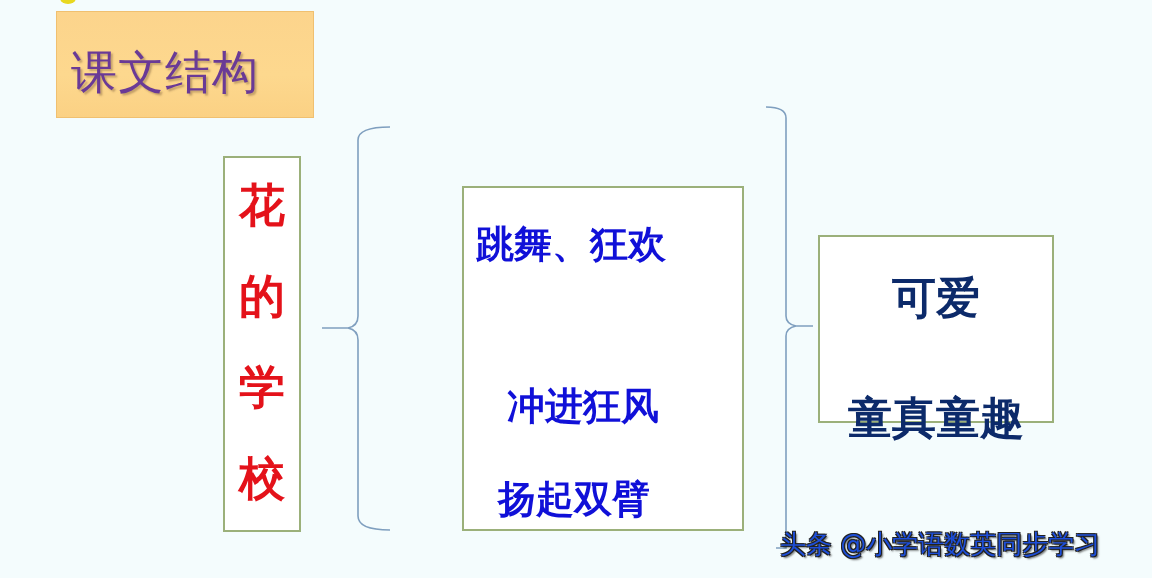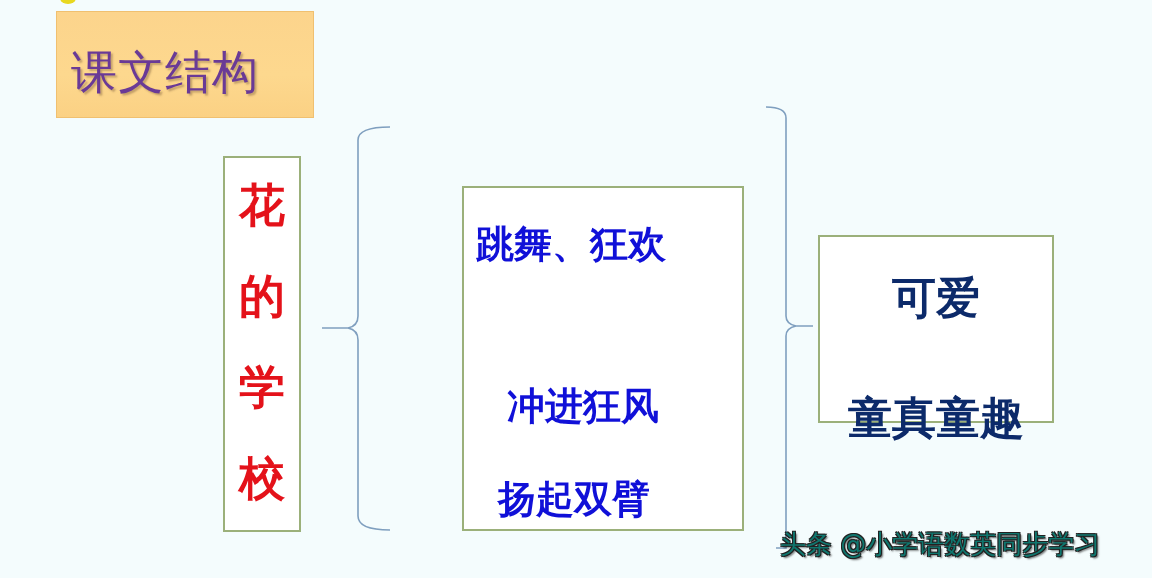--- a/index.html
+++ b/index.html
@@ -107,21 +107,21 @@
     svg.brackets {
       position: absolute;
       left: 0;
       top: 0;
     }
     .watermark {
       position: absolute;
       left: 780px;
       top: 527px;
       font-size: 26px;
-      color: #0f766e;
+      color: #1d4ed8;
       white-space: nowrap;
       text-shadow: 1px 1px 0 #222, -1px -1px 0 #222, 1px -1px 0 #222, -1px 1px 0 #222, 2px 2px 2px rgba(0,0,0,0.6);
       letter-spacing: 0px;
     }
   </style>
 </head>
 <body>
 
 <div class="corner-dot"></div>
 

